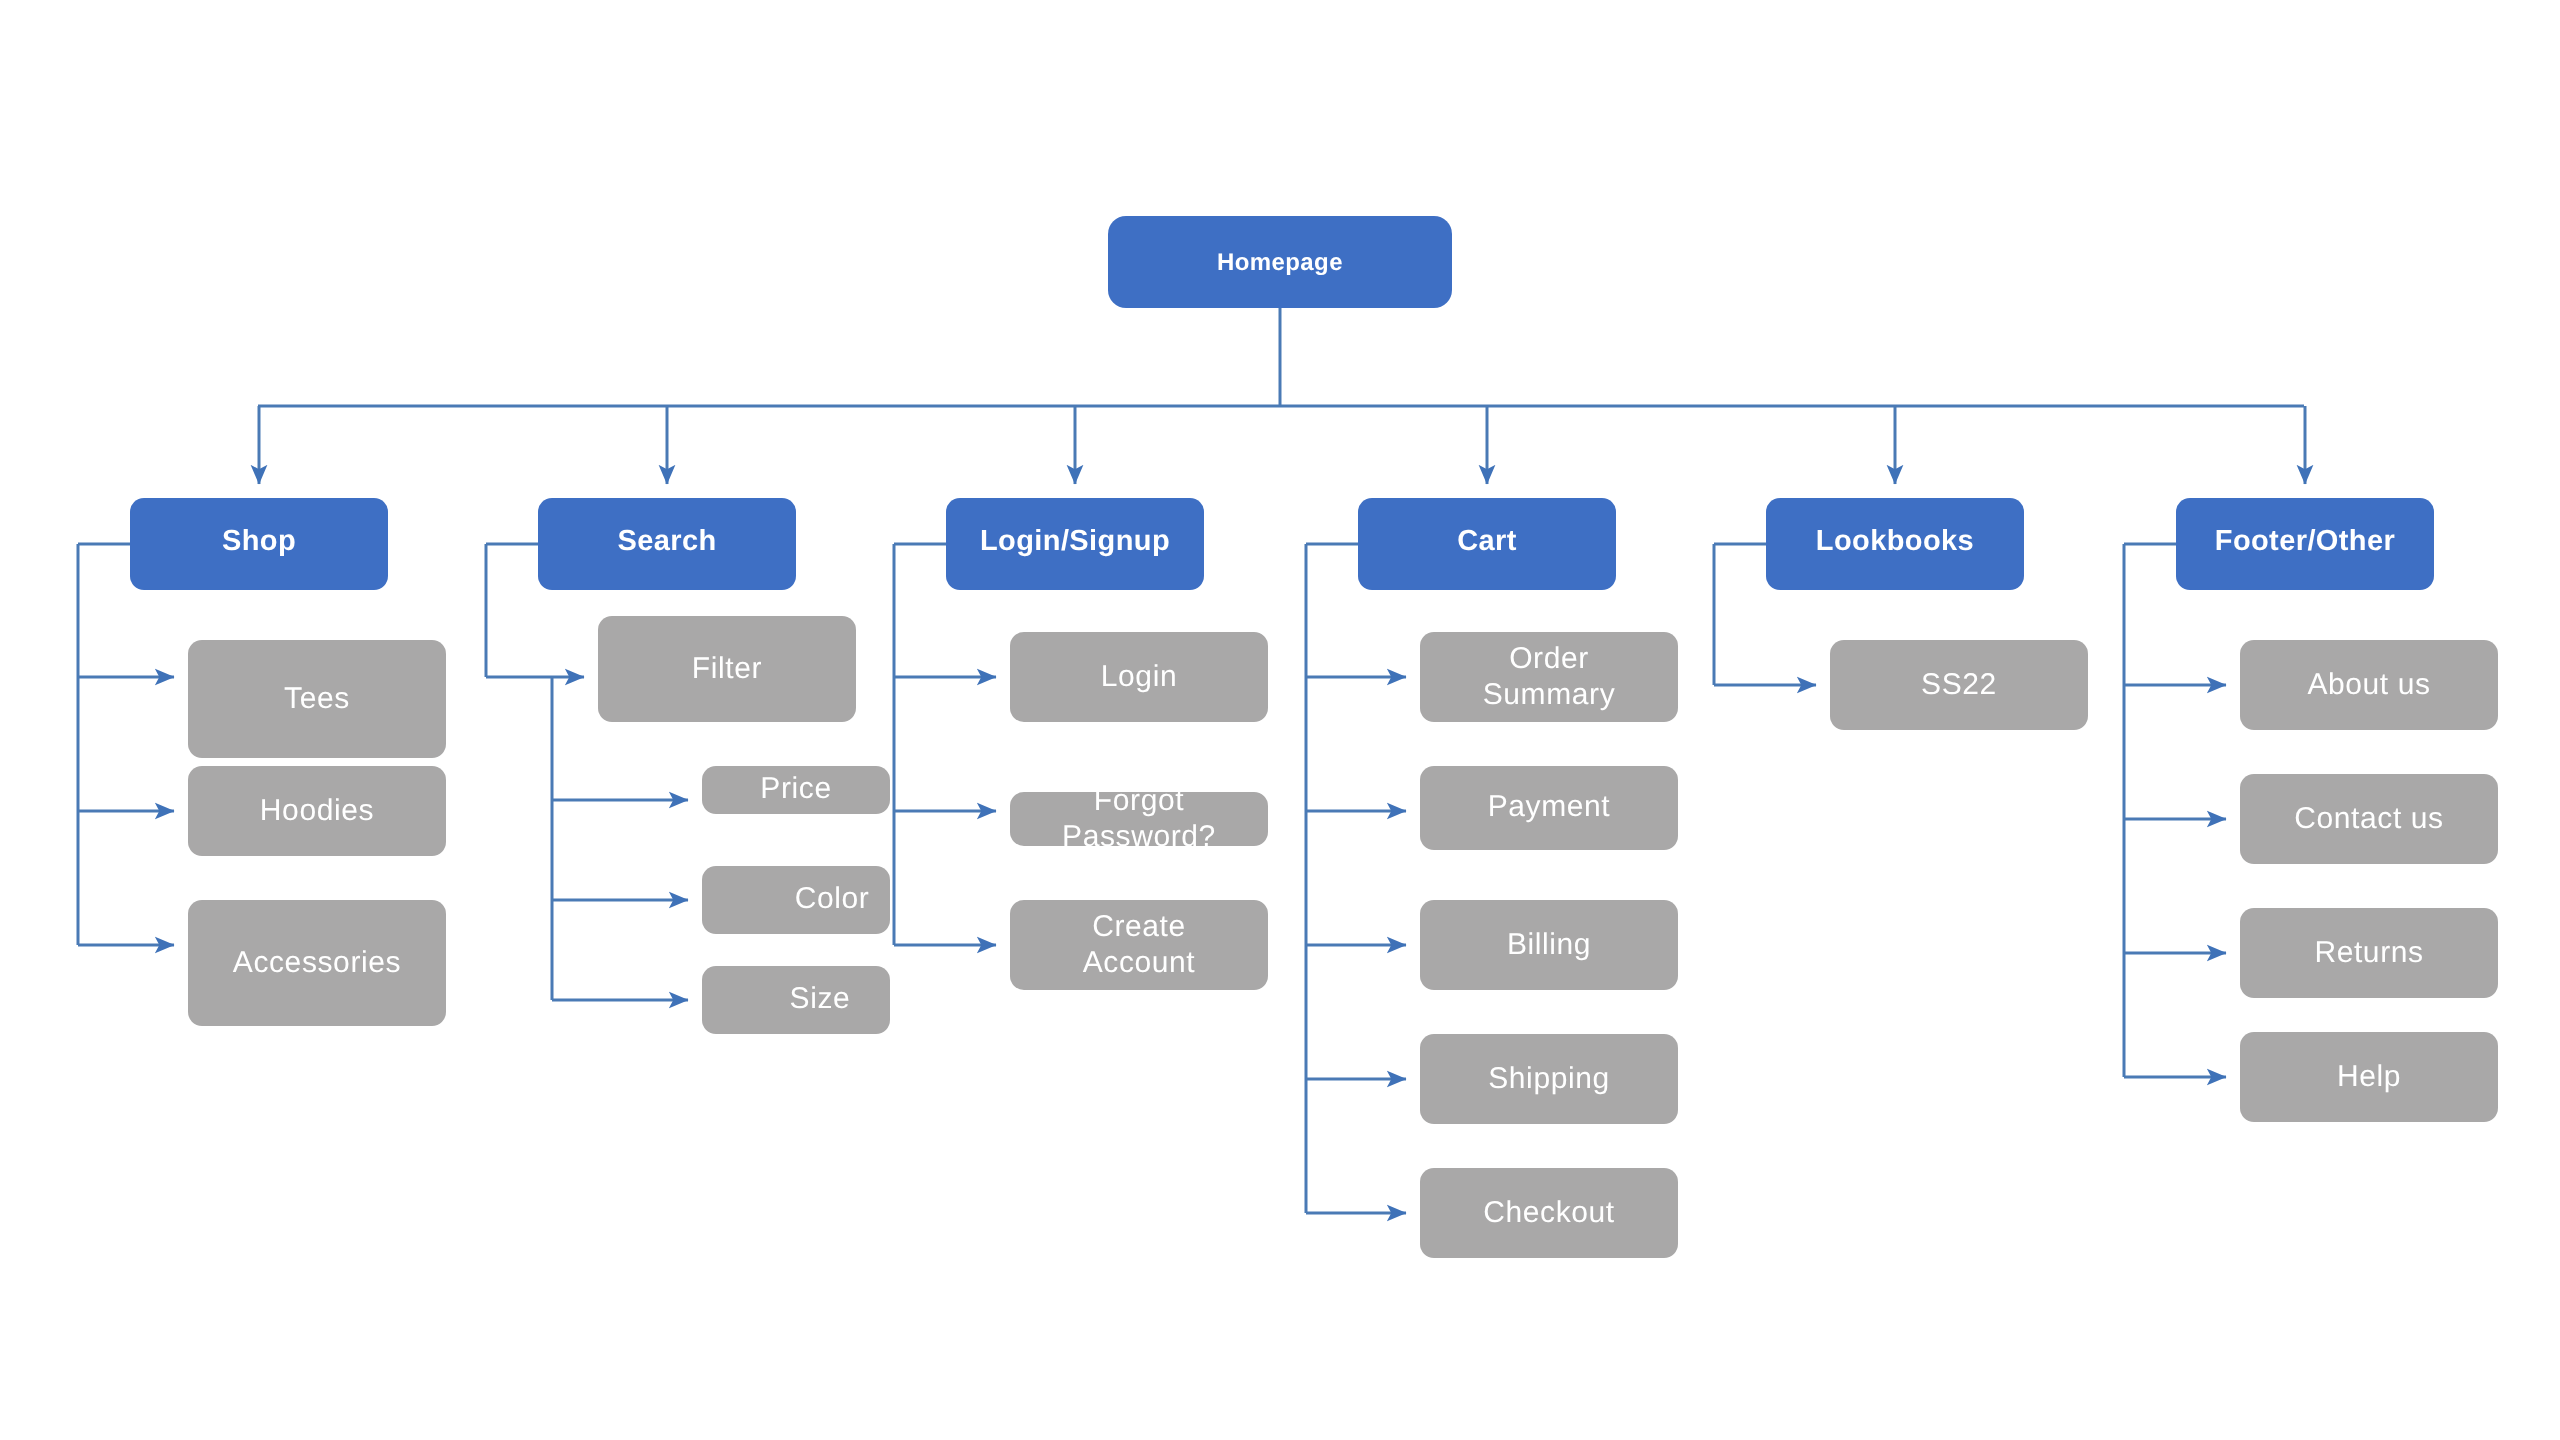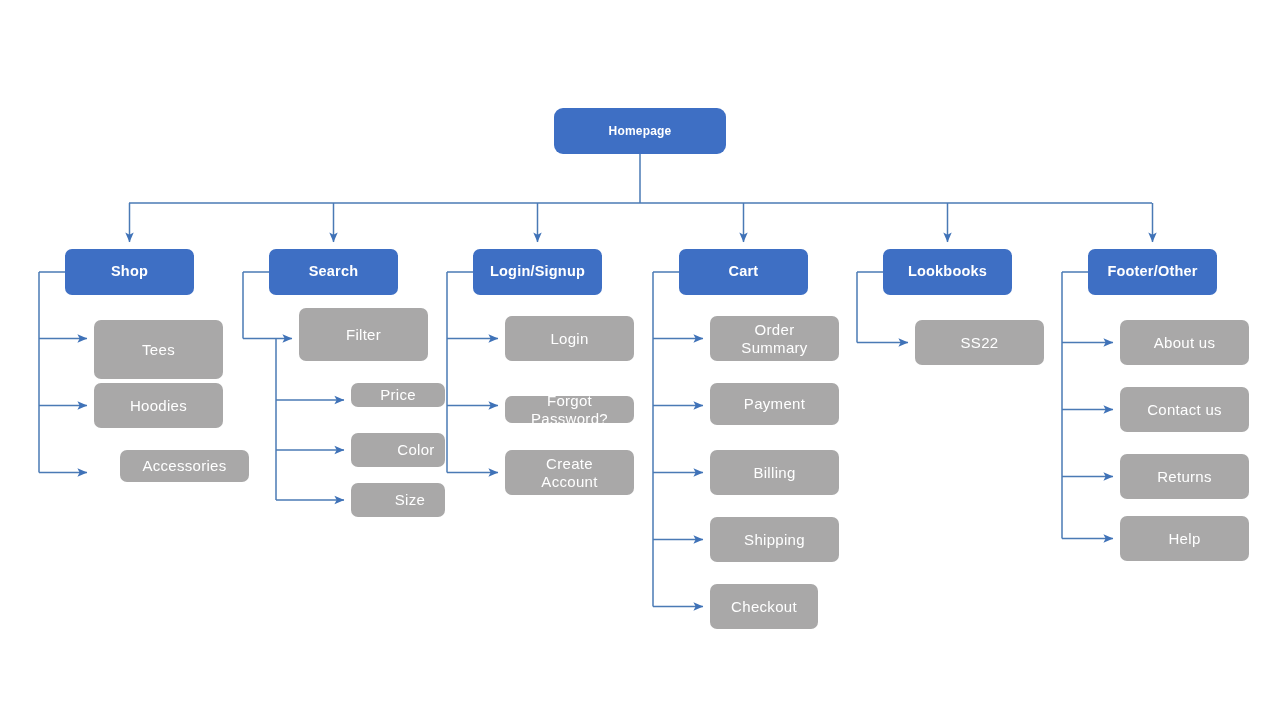--- a/index.html
+++ b/index.html
@@ -117,39 +117,39 @@
         <path d="M1062,476.5 L1113,476.5" marker-end="url(#arrowRight)"></path>
         <path d="M1062,538.5 L1113,538.5" marker-end="url(#arrowRight)"></path>
       </g>
   </svg>
 
   <div id="nodes">
       <div class="node root" style="left: 554px; top: 108px; width: 172px; height: 46px;">Homepage</div>
       <div class="node level2" style="left: 65px; top: 249px; width: 129px; height: 46px;">Shop</div>
       <div class="node leaf" style="left: 94px; top: 306px; width: 129px; height: 59px; margin-top: 14px;">Tees</div>
       <div class="node leaf" style="left: 94px; top: 383px; width: 129px; height: 45px;">Hoodies</div>
-      <div class="node leaf" style="left: 94px; top: 450px; width: 129px; height: 32px; margin-left: 26px;">Accessories</div>
+      <div class="node leaf" style="left: 94px; top: 450px; width: 129px; height: 63px;">Accessories</div>
       <div class="node level2" style="left: 269px; top: 249px; width: 129px; height: 46px;">Search</div>
       <div class="node leaf" style="left: 299px; top: 308px; width: 129px; height: 53px;">Filter</div>
       <div class="node leaf" style="left: 351px; top: 383px; width: 94px; height: 24px;">Price</div>
       <div class="node leaf" style="left: 351px; top: 433px; width: 94px; height: 34px; padding-left: 36px;">Color</div>
       <div class="node leaf" style="left: 351px; top: 483px; width: 94px; height: 34px; padding-left: 24px;">Size</div>
       <div class="node level2" style="left: 473px; top: 249px; width: 129px; height: 46px;">Login/Signup</div>
       <div class="node leaf" style="left: 505px; top: 316px; width: 129px; height: 45px;">Login</div>
       <div class="node leaf" style="left: 505px; top: 383px; width: 129px; height: 27px; margin-top: 13px;">Forgot
 Password?</div>
       <div class="node leaf" style="left: 505px; top: 450px; width: 129px; height: 45px;">Create
 Account</div>
       <div class="node level2" style="left: 679px; top: 249px; width: 129px; height: 46px;">Cart</div>
       <div class="node leaf" style="left: 710px; top: 316px; width: 129px; height: 45px;">Order
 Summary</div>
       <div class="node leaf" style="left: 710px; top: 383px; width: 129px; height: 42px;">Payment</div>
       <div class="node leaf" style="left: 710px; top: 450px; width: 129px; height: 45px;">Billing</div>
       <div class="node leaf" style="left: 710px; top: 517px; width: 129px; height: 45px;">Shipping</div>
-      <div class="node leaf" style="left: 710px; top: 584px; width: 108px; height: 45px;">Checkout</div>
+      <div class="node leaf" style="left: 710px; top: 584px; width: 129px; height: 45px;">Checkout</div>
       <div class="node level2" style="left: 883px; top: 249px; width: 129px; height: 46px;">Lookbooks</div>
       <div class="node leaf" style="left: 915px; top: 320px; width: 129px; height: 45px;">SS22</div>
       <div class="node level2" style="left: 1088px; top: 249px; width: 129px; height: 46px;">Footer/Other</div>
       <div class="node leaf" style="left: 1120px; top: 320px; width: 129px; height: 45px;">About us</div>
       <div class="node leaf" style="left: 1120px; top: 387px; width: 129px; height: 45px;">Contact us</div>
       <div class="node leaf" style="left: 1120px; top: 454px; width: 129px; height: 45px;">Returns</div>
       <div class="node leaf" style="left: 1120px; top: 516px; width: 129px; height: 45px;">Help</div>
     </div>
 
 </div>

